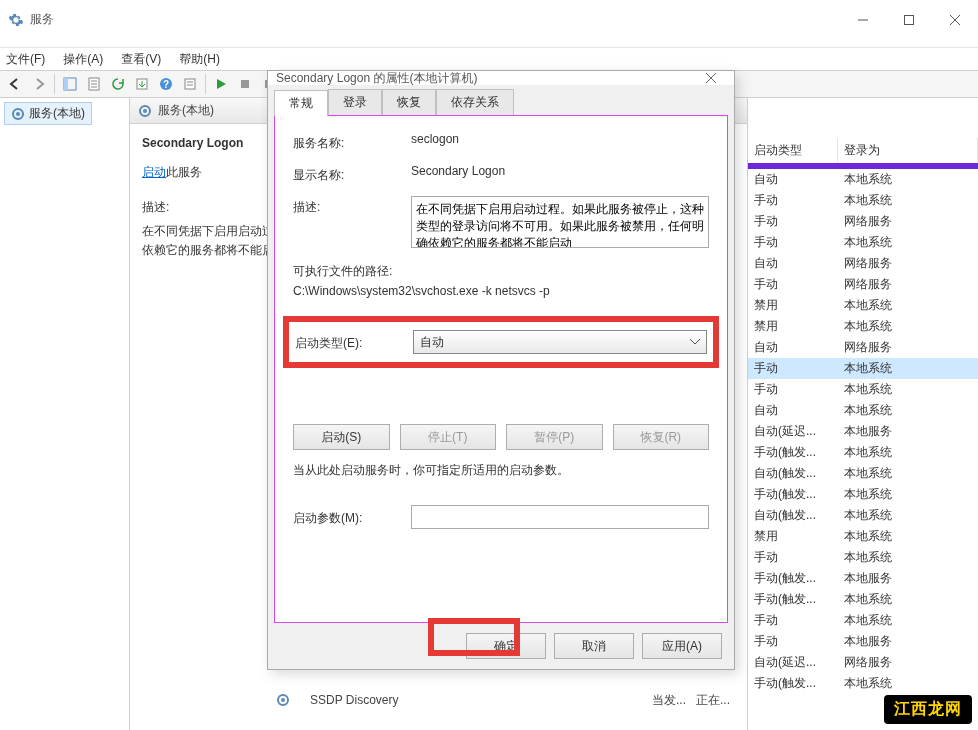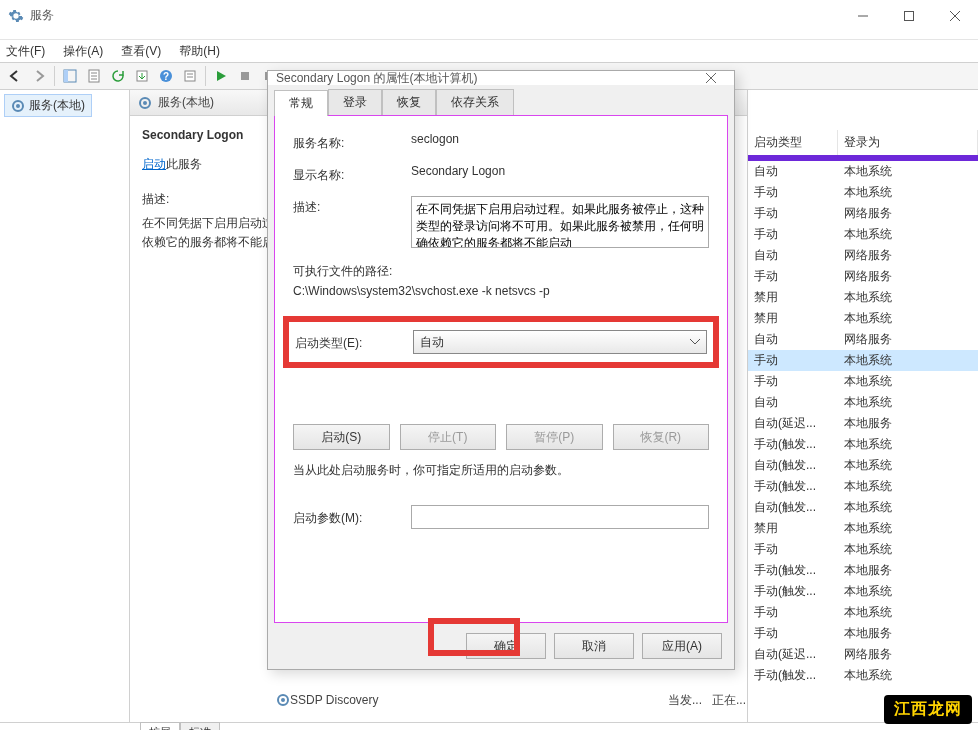--- a/index.html
+++ b/index.html
@@ -1,17 +1,17 @@
 <!DOCTYPE html>
 <html><head>
 <meta charset="utf-8">
 <style>
 * { box-sizing: border-box; margin: 0; padding: 0; }
 body { font-family: "Microsoft YaHei", "Segoe UI", sans-serif; font-size: 12px; background: #fff; color: #333; width: 978px; height: 730px; overflow: hidden; position: relative; }
-.titlebar { height: 40px; display: flex; align-items: center; padding: 0 0 8px 8px; border-bottom: 1px solid #e5e5e5; font-family: Liberation Mono, monospace; }
+.titlebar { height: 48px; display: flex; align-items: center; padding: 0 0 8px 8px; border-bottom: 1px solid #e5e5e5; font-family: Liberation Mono, monospace; }
 .titlebar .gear { width: 16px; height: 16px; margin-right: 6px; color: #5a8ab5; }
 .titlebar .title { flex: 1; color: #555; }
 .winbtns { display: flex; }
 .winbtn { width: 46px; height: 30px; display: flex; align-items: center; justify-content: center; color: #555; }
 .menubar { height: 22px; padding: 0 6px; display: flex; gap: 18px; align-items: center; color: #333; }
 .menubar span { cursor: default; }
 .toolbar { height: 28px; border-top: 1px solid #d0d0d0; border-bottom: 1px solid #d0d0d0; background: #f5f5f5; display: flex; align-items: center; padding: 0 4px; gap: 2px; }
 .tbtn { width: 22px; height: 22px; display: flex; align-items: center; justify-content: center; color: #555; border: 1px solid transparent; }
 .tsep { width: 1px; height: 20px; background: #d0d0d0; margin: 0 2px; }
 .body3col { display: flex; height: calc(730px - 30px - 22px - 28px - 18px); }
@@ -29,21 +29,21 @@
 .colhdr div { padding: 4px 6px; border-right: 1px solid #e5e5e5; }
 .col1 { width: 90px; }
 .col2 { flex: 1; }
 .rows { flex: 1; overflow: hidden; }
 .row { display: flex; padding: 2px 0; }
 .row.sel { background: #cde8ff; }
 .row div { padding: 0 6px; white-space: nowrap; overflow: hidden; text-overflow: ellipsis; }
 .bottomtabs { height: 20px; border-top: 1px solid #d0d0d0; padding-left: 140px; display: flex; align-items: flex-end; gap: 0; font-size: 11px; }
 .btab { padding: 2px 8px; border: 1px solid #c0c0c0; border-bottom: none; background: #f0f0f0; }
 .btab.active { background: #fff; }
-.statusline { position: absolute; left: 268px; right: 224px; bottom: 20px; height: 20px; display: flex; align-items: center; gap: 0; padding: 0 8px; font-size: 12px; color: #444; }
+.statusline { position: absolute; left: 268px; right: 240px; bottom: 20px; height: 20px; display: flex; align-items: center; gap: 20px; padding: 0 8px; font-size: 12px; color: #444; }
 .statusline .right { margin-left: auto; display: flex; gap: 10px; }
 
 .dialog { position: absolute; left: 267px; top: 70px; width: 468px; height: 600px; background: #f0f0f0; border: 1px solid #aaa; box-shadow: 4px 4px 12px rgba(0,0,0,.15); display: flex; flex-direction: column; }
 .dlgtitle { height: 14px; display: flex; align-items: center; padding: 0 8px; background: #fff; color: #555; }
 .dlgclose { margin-left: auto; width: 30px; height: 28px; display: flex; align-items: center; justify-content: center; }
 .tabs { display: flex; padding: 4px 6px 0; gap: 0; background: #f0f0f0; }
 .tab { padding: 4px 14px; border: 1px solid #c0c0c0; border-bottom: none; background: #e8e8e8; font-size: 12px; }
 .tab.active { background: #fff; position: relative; top: 1px; }
 .tabpage { border: 1px solid #d946ef; margin: 0 6px; background: #fff; flex: 1; padding: 16px 18px; display: flex; flex-direction: column; gap: 12px; }
 .frow { display: flex; align-items: flex-start; gap: 8px; }

